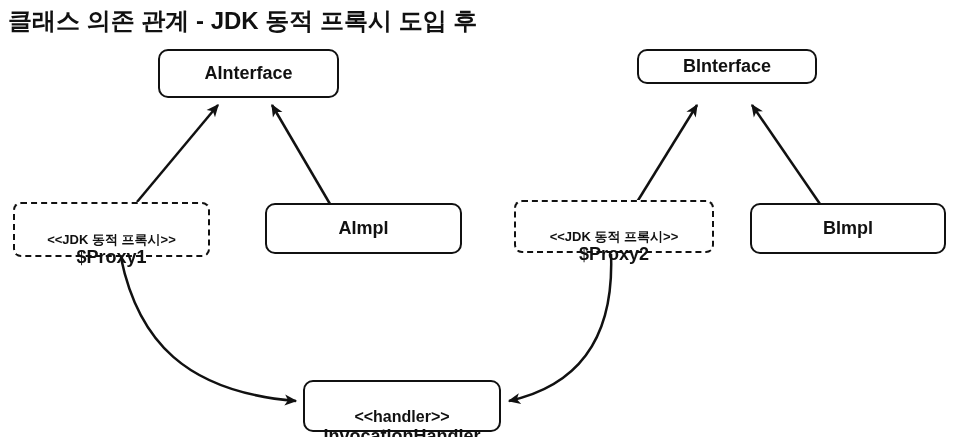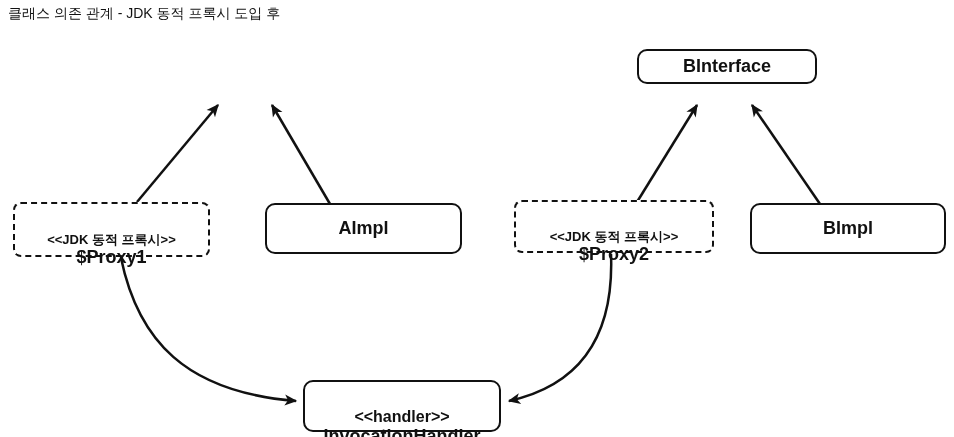--- a/index.html
+++ b/index.html
@@ -13,22 +13,22 @@
     height: 437px;
     background: #ffffff;
     font-family: "Liberation Sans", sans-serif;
     color: #111111;
     overflow: hidden;
   }
   .title {
     position: absolute;
     left: 8px;
     top: 5px;
-    font-size: 14px;
-    font-weight: normal;
+    font-size: 24px;
+    font-weight: bold;
     color: #111111;
     white-space: nowrap;
   }
   .edges {
     position: absolute;
     left: 0;
     top: 0;
   }
   .node {
     position: absolute;
@@ -91,20 +91,23 @@
 
     <line x1="637" y1="202" x2="697" y2="105" stroke="#111111" stroke-width="2.5" marker-end="url(#arrowhead)"></line>
 
     <line x1="820" y1="204" x2="752" y2="105" stroke="#111111" stroke-width="2.5" marker-end="url(#arrowhead)"></line>
 
     <path d="M 121 258 C 138 340, 185 392, 296 401" fill="none" stroke="#111111" stroke-width="2.5" marker-end="url(#arrowhead)"></path>
 
     <path d="M 611 254 C 614 330, 586 384, 509 401" fill="none" stroke="#111111" stroke-width="2.5" marker-end="url(#arrowhead)"></path>
   </svg>
 
+  <div id="node-a-interface" class="node">
+    <span class="label">AInterface</span>
+  </div>
 
   <div id="node-b-interface" class="node">
     <span class="label">BInterface</span>
   </div>
 
   <div id="node-proxy1" class="node dashed">
     <span class="stereotype">&lt;&lt;JDK 동적 프록시&gt;&gt;</span>
     <span class="label">$Proxy1</span>
   </div>
 

